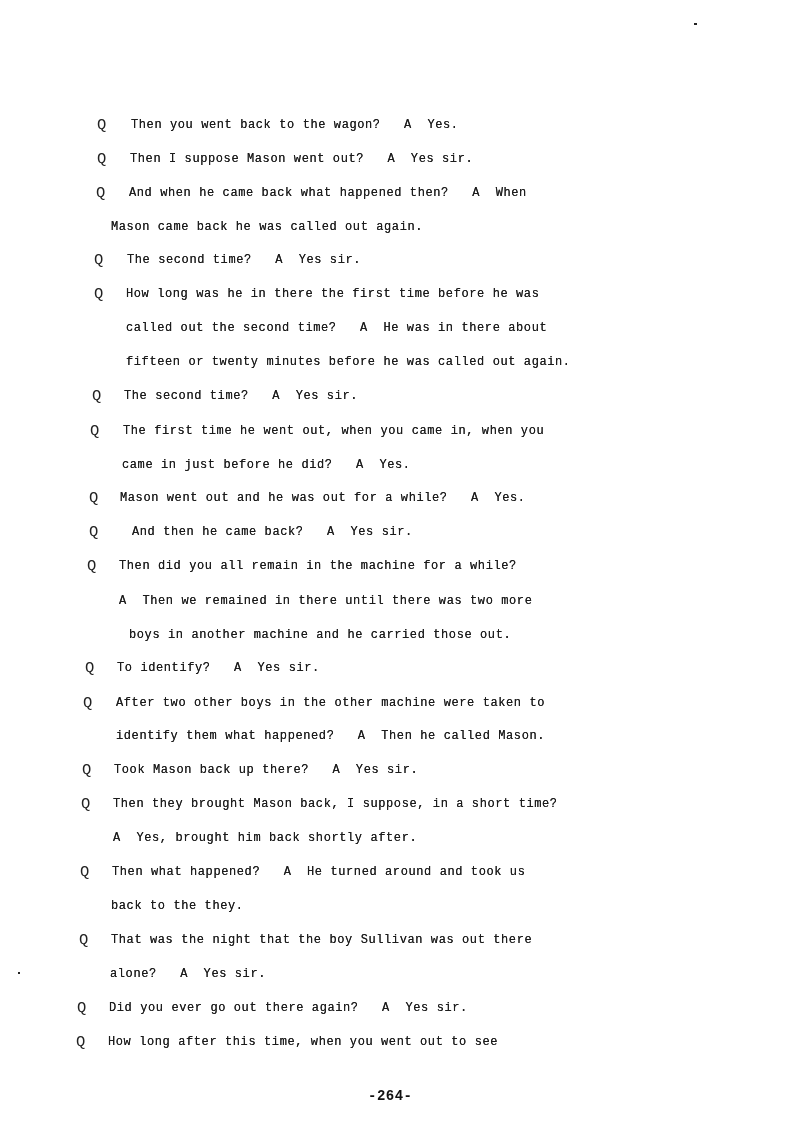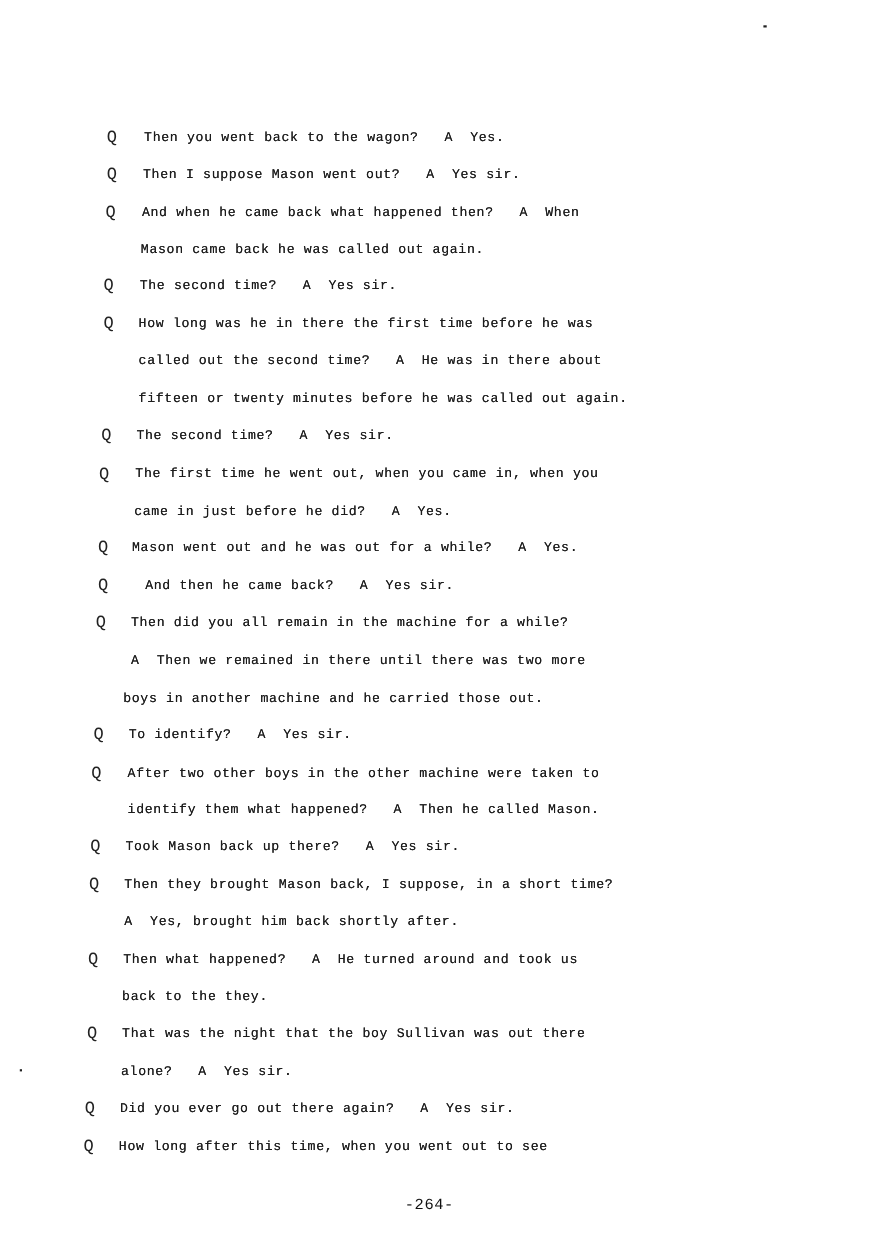--- a/index.html
+++ b/index.html
@@ -33,60 +33,60 @@
       position: absolute;
       font-size: 15.5px;
       line-height: 18px;
       color: #222;
     }
     .page-number {
       position: absolute;
       left: 368px;
       top: 1088px;
       font-size: 14px;
-      font-weight: normal;
+      font-weight: bold;
       letter-spacing: 0.5px;
       color: #111;
     }
     .speck {
       position: absolute;
       background: #222;
     }
   </style>
 </head>
 <body>
 
 <div class="page">
   <div id="lines">
       <div class="marker" style="left: 97px; top: 116px;">Q</div>
       <div class="line" style="left: 131px; top: 116px;">Then you went back to the wagon?   A  Yes.</div>
       <div class="marker" style="left: 97px; top: 150px;">Q</div>
       <div class="line" style="left: 130px; top: 150px;">Then I suppose Mason went out?   A  Yes sir.</div>
       <div class="marker" style="left: 96px; top: 184px;">Q</div>
       <div class="line" style="left: 129px; top: 184px;">And when he came back what happened then?   A  When</div>
-      <div class="line" style="left: 128px; top: 218px;">Mason came back he was called out again.</div>
+      <div class="line" style="left: 111px; top: 218px;">Mason came back he was called out again.</div>
       <div class="marker" style="left: 94px; top: 251px;">Q</div>
       <div class="line" style="left: 127px; top: 251px;">The second time?   A  Yes sir.</div>
       <div class="marker" style="left: 94px; top: 285px;">Q</div>
       <div class="line" style="left: 126px; top: 285px;">How long was he in there the first time before he was</div>
       <div class="line" style="left: 126px; top: 319px;">called out the second time?   A  He was in there about</div>
       <div class="line" style="left: 126px; top: 353px;">fifteen or twenty minutes before he was called out again.</div>
       <div class="marker" style="left: 92px; top: 387px;">Q</div>
       <div class="line" style="left: 124px; top: 387px;">The second time?   A  Yes sir.</div>
       <div class="marker" style="left: 90px; top: 422px;">Q</div>
       <div class="line" style="left: 123px; top: 422px;">The first time he went out, when you came in, when you</div>
       <div class="line" style="left: 122px; top: 456px;">came in just before he did?   A  Yes.</div>
       <div class="marker" style="left: 89px; top: 489px;">Q</div>
       <div class="line" style="left: 120px; top: 489px;">Mason went out and he was out for a while?   A  Yes.</div>
       <div class="marker" style="left: 89px; top: 523px;">Q</div>
       <div class="line" style="left: 120px; top: 523px; margin-left: 12px;">And then he came back?   A  Yes sir.</div>
       <div class="marker" style="left: 87px; top: 557px;">Q</div>
       <div class="line" style="left: 119px; top: 557px;">Then did you all remain in the machine for a while?</div>
       <div class="line" style="left: 119px; top: 592px;">A  Then we remained in there until there was two more</div>
-      <div class="line" style="left: 112px; top: 626px; text-align: right;">boys in another machine and he carried those out.</div>
+      <div class="line" style="left: 129px; top: 626px; text-align: right;">boys in another machine and he carried those out.</div>
       <div class="marker" style="left: 85px; top: 659px;">Q</div>
       <div class="line" style="left: 117px; top: 659px;">To identify?   A  Yes sir.</div>
       <div class="marker" style="left: 83px; top: 694px;">Q</div>
       <div class="line" style="left: 116px; top: 694px;">After two other boys in the other machine were taken to</div>
       <div class="line" style="left: 116px; top: 727px; font-family: Liberation Mono, monospace;">identify them what happened?   A  Then he called Mason.</div>
       <div class="marker" style="left: 82px; top: 761px;">Q</div>
       <div class="line" style="left: 114px; top: 761px;">Took Mason back up there?   A  Yes sir.</div>
       <div class="marker" style="left: 81px; top: 795px;">Q</div>
       <div class="line" style="left: 113px; top: 795px;">Then they brought Mason back, I suppose, in a short time?</div>
       <div class="line" style="left: 113px; top: 829px;">A  Yes, brought him back shortly after.</div>

